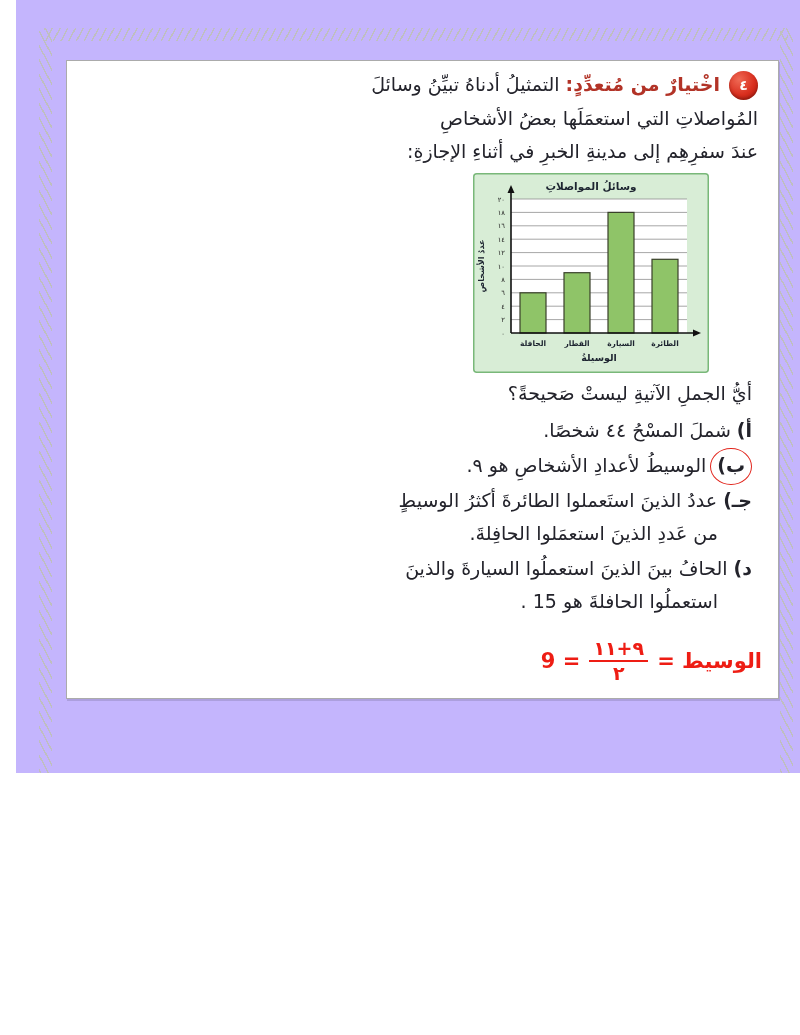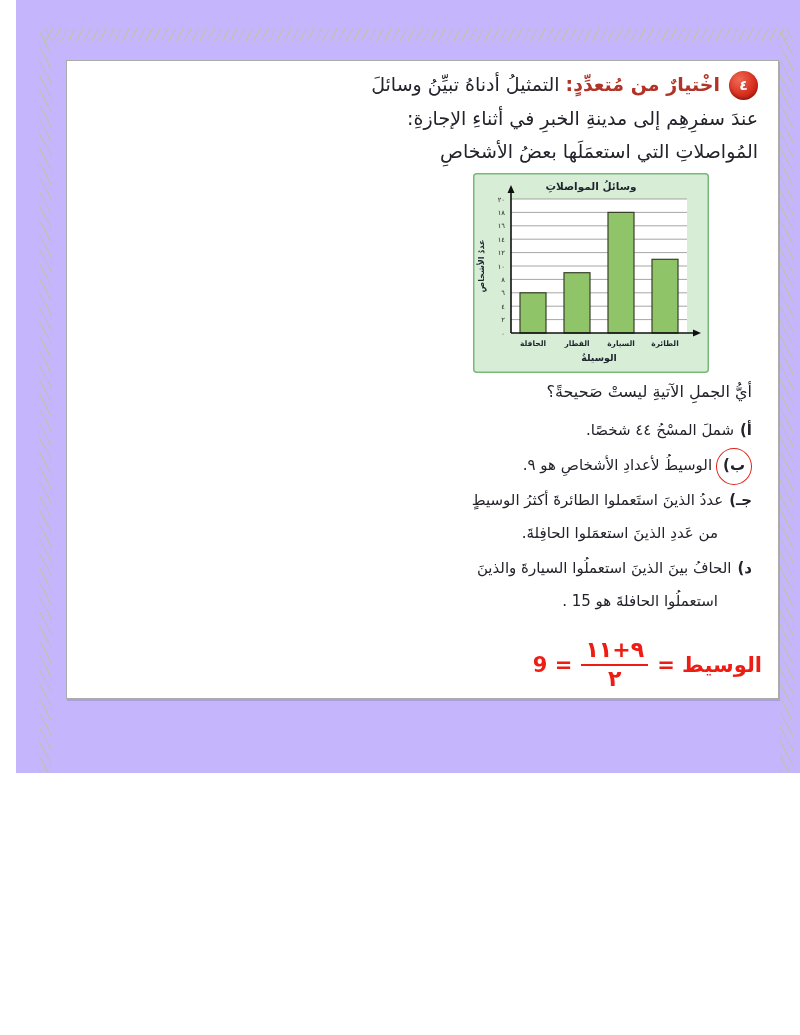--- a/index.html
+++ b/index.html
@@ -22,33 +22,33 @@
   .q-line{white-space:nowrap;}
   .q-badge{display:inline-block;width:29px;height:29px;border-radius:50%;vertical-align:middle;
            background:radial-gradient(circle at 35% 30%,#ef6a55 0%,#d92f1f 55%,#a91408 100%);
            color:#fff;text-align:center;line-height:29px;font-size:14px;font-weight:bold;
            margin-left:9px;box-shadow:inset 0 -2px 3px rgba(0,0,0,.25);}
   .q-heading{color:#b23327;font-weight:bold;}
   
   .chart-panel{position:absolute;top:112px;left:406px;width:236px;height:200px;}
   svg text{font-family:"DejaVu Sans",sans-serif;}
   
-  .q-prompt{position:absolute;top:321px;right:26px;direction:rtl;font-size:16px;white-space:nowrap;}
+  .q-prompt{position:absolute;top:321px;right:26px;direction:rtl;font-size:19px;white-space:nowrap;}
   .options{position:absolute;top:353px;right:26px;width:400px;direction:rtl;text-align:right;
-           font-size:15px;line-height:33px;}
+           font-size:19px;line-height:33px;}
   .opt{margin-bottom:2px;}
   .opt-line,.opt-cont{white-space:nowrap;}
   .opt-cont{margin-right:34px;}
   .opt-label{font-weight:bold;}
   .opt-label-wrap{display:inline-block;margin-left:6px;}
   .opt-label-wrap.circled{border:1.7px solid #e2251c;border-radius:50%;padding:0 6px 2px;margin:-3px 0 -3px 4px;}
   
   .annotation{position:absolute;top:577px;right:16px;direction:rtl;display:flex;align-items:center;
               gap:9px;color:#ee1d14;font-size:21px;font-weight:600;}
-  .frac{display:inline-flex;flex-direction:column;align-items:center;line-height:1.12;font-size:22px;}
+  .frac{display:inline-flex;flex-direction:column;align-items:center;line-height:1.12;font-size:19px;}
   .frac .num{border-bottom:2px solid #ee1d14;padding:0 4px 1px;}
   .frac .den{padding-top:1px;}
   
   .page-badge{position:absolute;left:55px;top:933px;width:152px;height:40px;background:#f7edd3;
               border:2.2px solid #3c4f93;border-radius:18px 14px 16px 15px/15px 18px 14px 16px;
               box-shadow:inset 0 0 0 1px rgba(60,79,147,.25);
               display:flex;align-items:center;justify-content:center;
               color:#203a80;font-size:18px;font-weight:bold;direction:rtl;}
 </style>
 </head>
@@ -61,22 +61,22 @@
   <div class="hatch hatch-v hatch-left"></div>
   <div class="hatch hatch-v hatch-right"></div>
 
   <div class="content-box">
 
     <div class="q-intro">
       <div class="q-line">
         <span class="q-badge">٤</span><span class="q-heading">اخْتيارٌ من مُتعدِّدٍ:</span>
         <span>التمثيلُ أدناهُ تبيِّنُ وسائلَ</span>
       </div>
+      <div class="q-line">المُواصلاتِ التي استعمَلَها بعضُ الأشخاصِ</div>
       <div class="q-line">عندَ سفرِهِم إلى مدينةِ الخبرِ في أثناءِ الإجازةِ:</div>
-      <div class="q-line">المُواصلاتِ التي استعمَلَها بعضُ الأشخاصِ</div>
     </div>
 
     <div class="chart-panel">
       <svg id="chart-svg" width="236" height="200" viewBox="0 0 236 200">
           <rect x="0.75" y="0.75" width="234.5" height="198.5" rx="3" fill="#d8edd6" stroke="#79b879" stroke-width="1.5"></rect>
           <text x="118" y="17" text-anchor="middle" font-size="10.5" font-weight="bold" fill="#1d2430">وسائلُ المواصلاتِ</text>
           <rect x="38" y="26" width="176" height="134" fill="#ffffff"></rect>
           <text x="32" y="162.6" text-anchor="end" font-size="6.8" fill="#222222">٠</text>
           <line x1="38" y1="146.6" x2="214" y2="146.6" stroke="#8f8f8f" stroke-width="0.8"></line>
           <text x="32" y="149.2" text-anchor="end" font-size="6.8" fill="#222222">٢</text>

